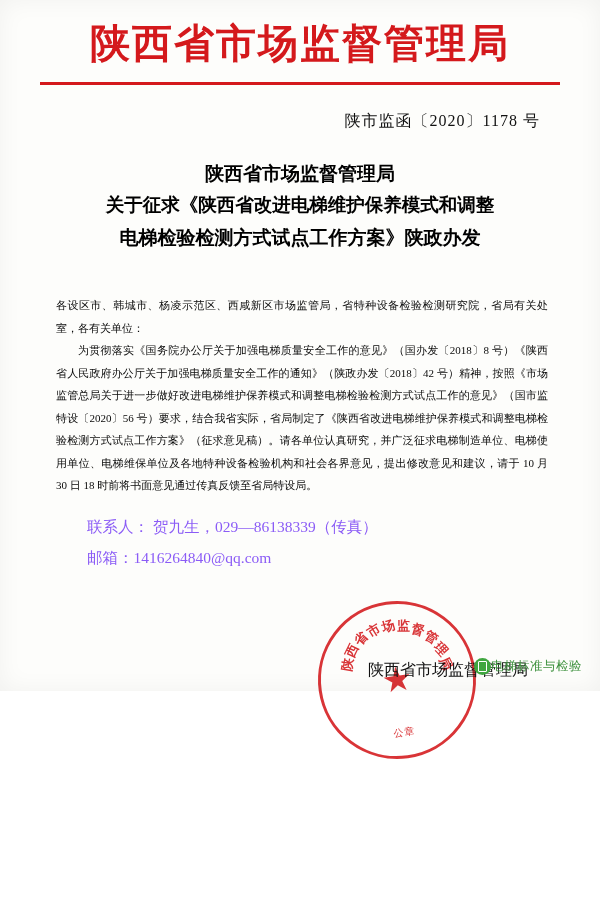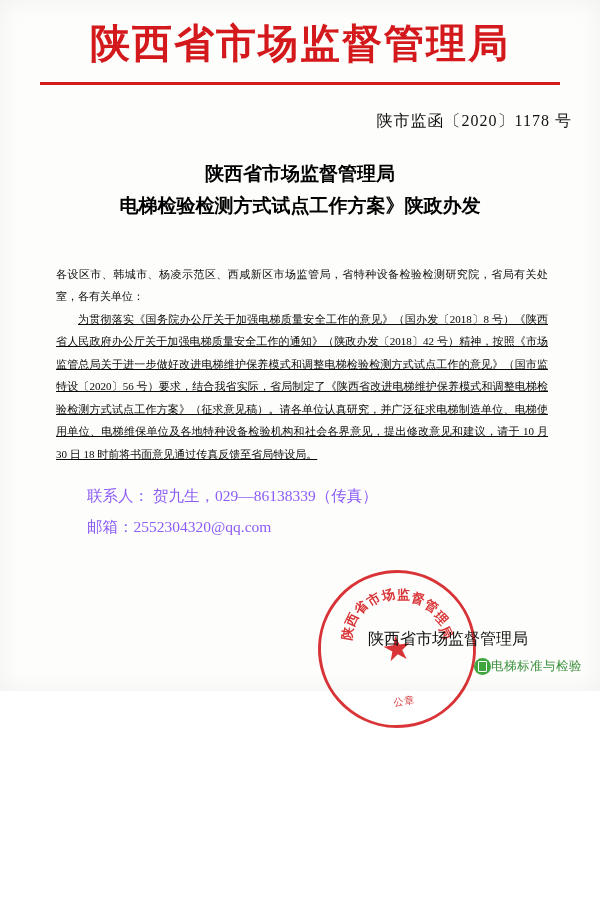--- a/index.html
+++ b/index.html
@@ -37,21 +37,21 @@
     white-space: nowrap;
   }
   .red-rule {
     margin: 16px 40px 0 40px;
     height: 3px;
     background: #d4191c;
   }
   .doc-number {
     margin-top: 26px;
     text-align: right;
-    padding-right: 28px;
+    padding-right: 60px;
     font-size: 16px;
     color: #111;
     letter-spacing: 1px;
   }
   .title-block {
     margin-top: 26px;
     text-align: center;
     font-weight: bold;
     font-size: 19px;
     line-height: 1.7;
@@ -70,21 +70,20 @@
     font-size: 11px;
     line-height: 2.05;
     color: #0a0a0a;
     text-align: justify;
   }
   .body-text p {
     margin: 0;
   }
   .indent {
     text-indent: 2em;
-    text-decoration: underline;
   }
   .contact-block {
     margin-top: 14px;
     padding: 0 52px 0 56px;
     font-size: 15.5px;
     line-height: 2.0;
     color: #8b5cf6;
   }
   .contact-block p {
     margin: 0;
@@ -205,31 +204,32 @@
 
   <div class="doc-header">
     <div class="doc-title-red">陕西省市场监督管理局</div>
     <div class="red-rule"></div>
   </div>
 
   <div class="doc-number">陕市监函〔2020〕1178 号</div>
 
   <div class="title-block">
     <div class="line l1">陕西省市场监督管理局</div>
+    <div class="line l2">关于征求《陕西省改进电梯维护保养模式和调整</div>
     <div class="line l3">电梯检验检测方式试点工作方案》陕政办发</div>
   </div>
 
   <div class="body-text">
     <p>各设区市、韩城市、杨凌示范区、西咸新区市场监管局，省特种设备检验检测研究院，省局有关处室，各有关单位：</p>
     <p class="indent">为贯彻落实《国务院办公厅关于加强电梯质量安全工作的意见》（国办发〔2018〕8 号）《陕西省人民政府办公厅关于加强电梯质量安全工作的通知》（陕政办发〔2018〕42 号）精神，按照《市场监管总局关于进一步做好改进电梯维护保养模式和调整电梯检验检测方式试点工作的意见》（国市监特设〔2020〕56 号）要求，结合我省实际，省局制定了《陕西省改进电梯维护保养模式和调整电梯检验检测方式试点工作方案》（征求意见稿）。请各单位认真研究，并广泛征求电梯制造单位、电梯使用单位、电梯维保单位及各地特种设备检验机构和社会各界意见，提出修改意见和建议，请于 10 月 30 日 18 时前将书面意见通过传真反馈至省局特设局。</p>
   </div>
 
   <div class="contact-block">
     <p>联系人：  贺九生，029—86138339（传真）</p>
-    <p>邮箱：2552304320@qq.com</p>
+    <p>邮箱：1416264840@qq.com</p>
   </div>
 
   <div class="sign-area">
     <div class="seal">
       <div class="seal-inner"></div>
       <div class="seal-text">
         <span style="transform: rotate(-72deg) translate(0,-60px) rotate(0deg); left:50%; top:50%;">陕</span>
         <span style="transform: rotate(-56deg) translate(0,-62px); left:50%; top:50%;">西</span>
         <span style="transform: rotate(-40deg) translate(0,-63px); left:50%; top:50%;">省</span>
         <span style="transform: rotate(-24deg) translate(0,-63px); left:50%; top:50%;">市</span>

